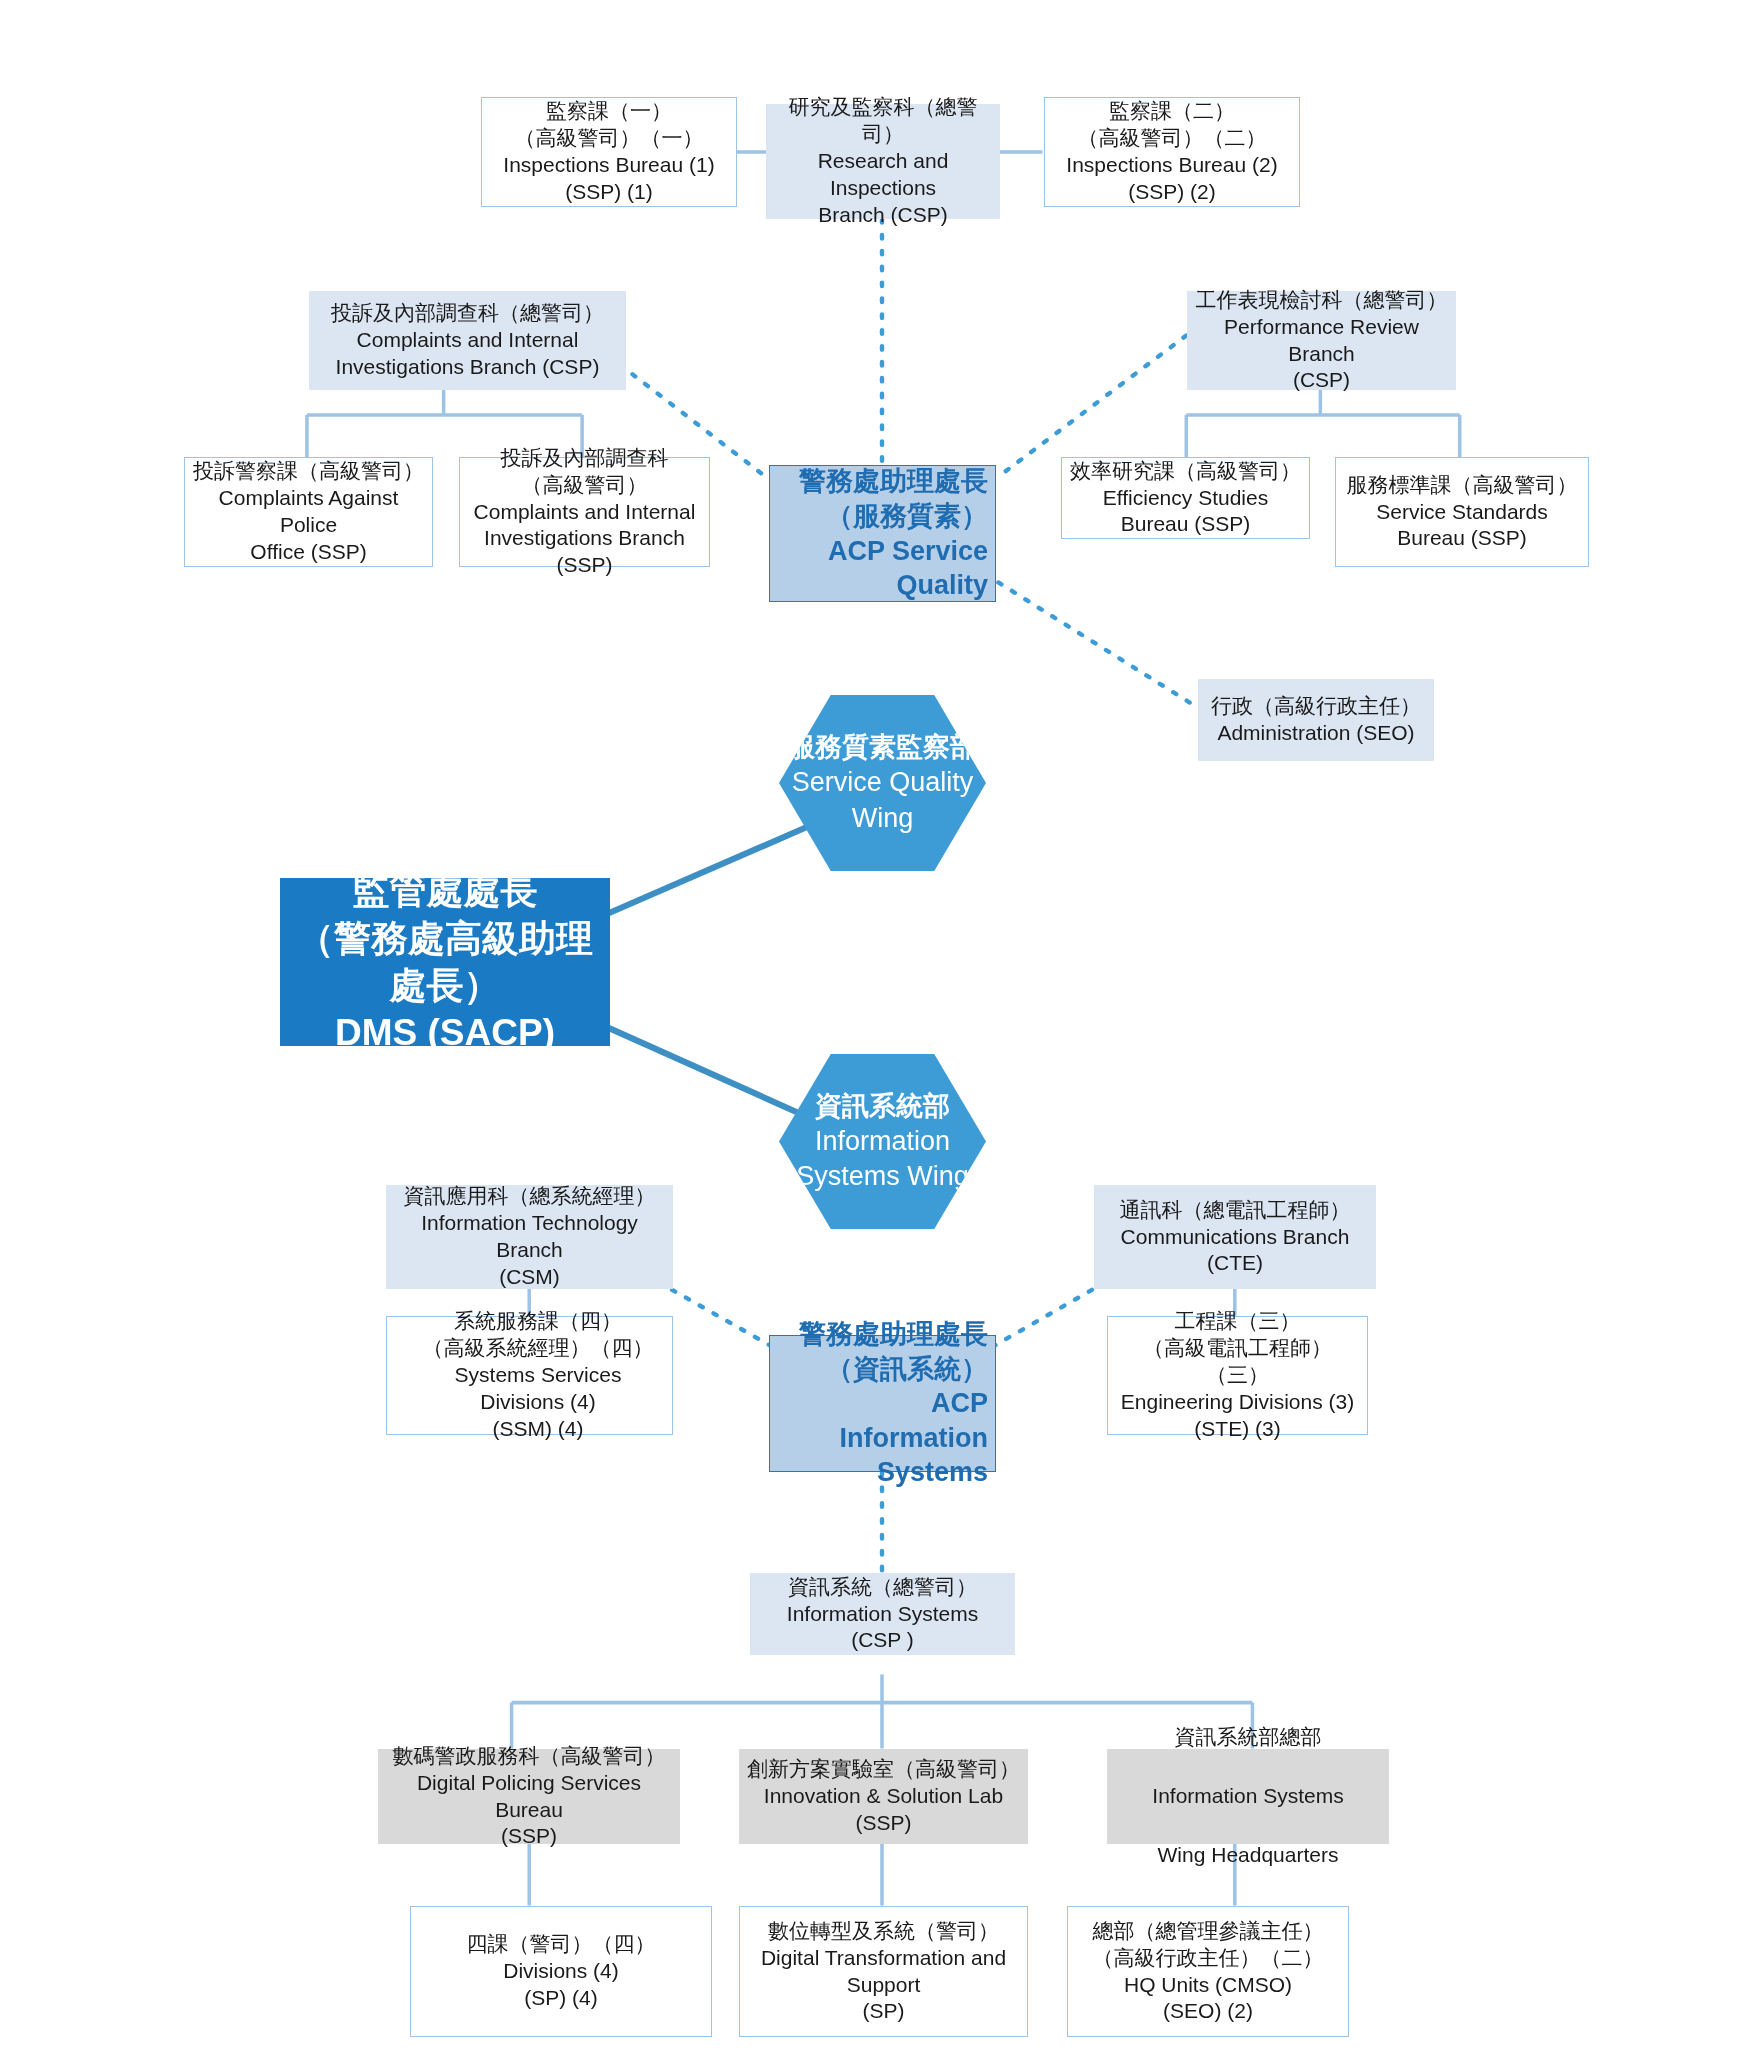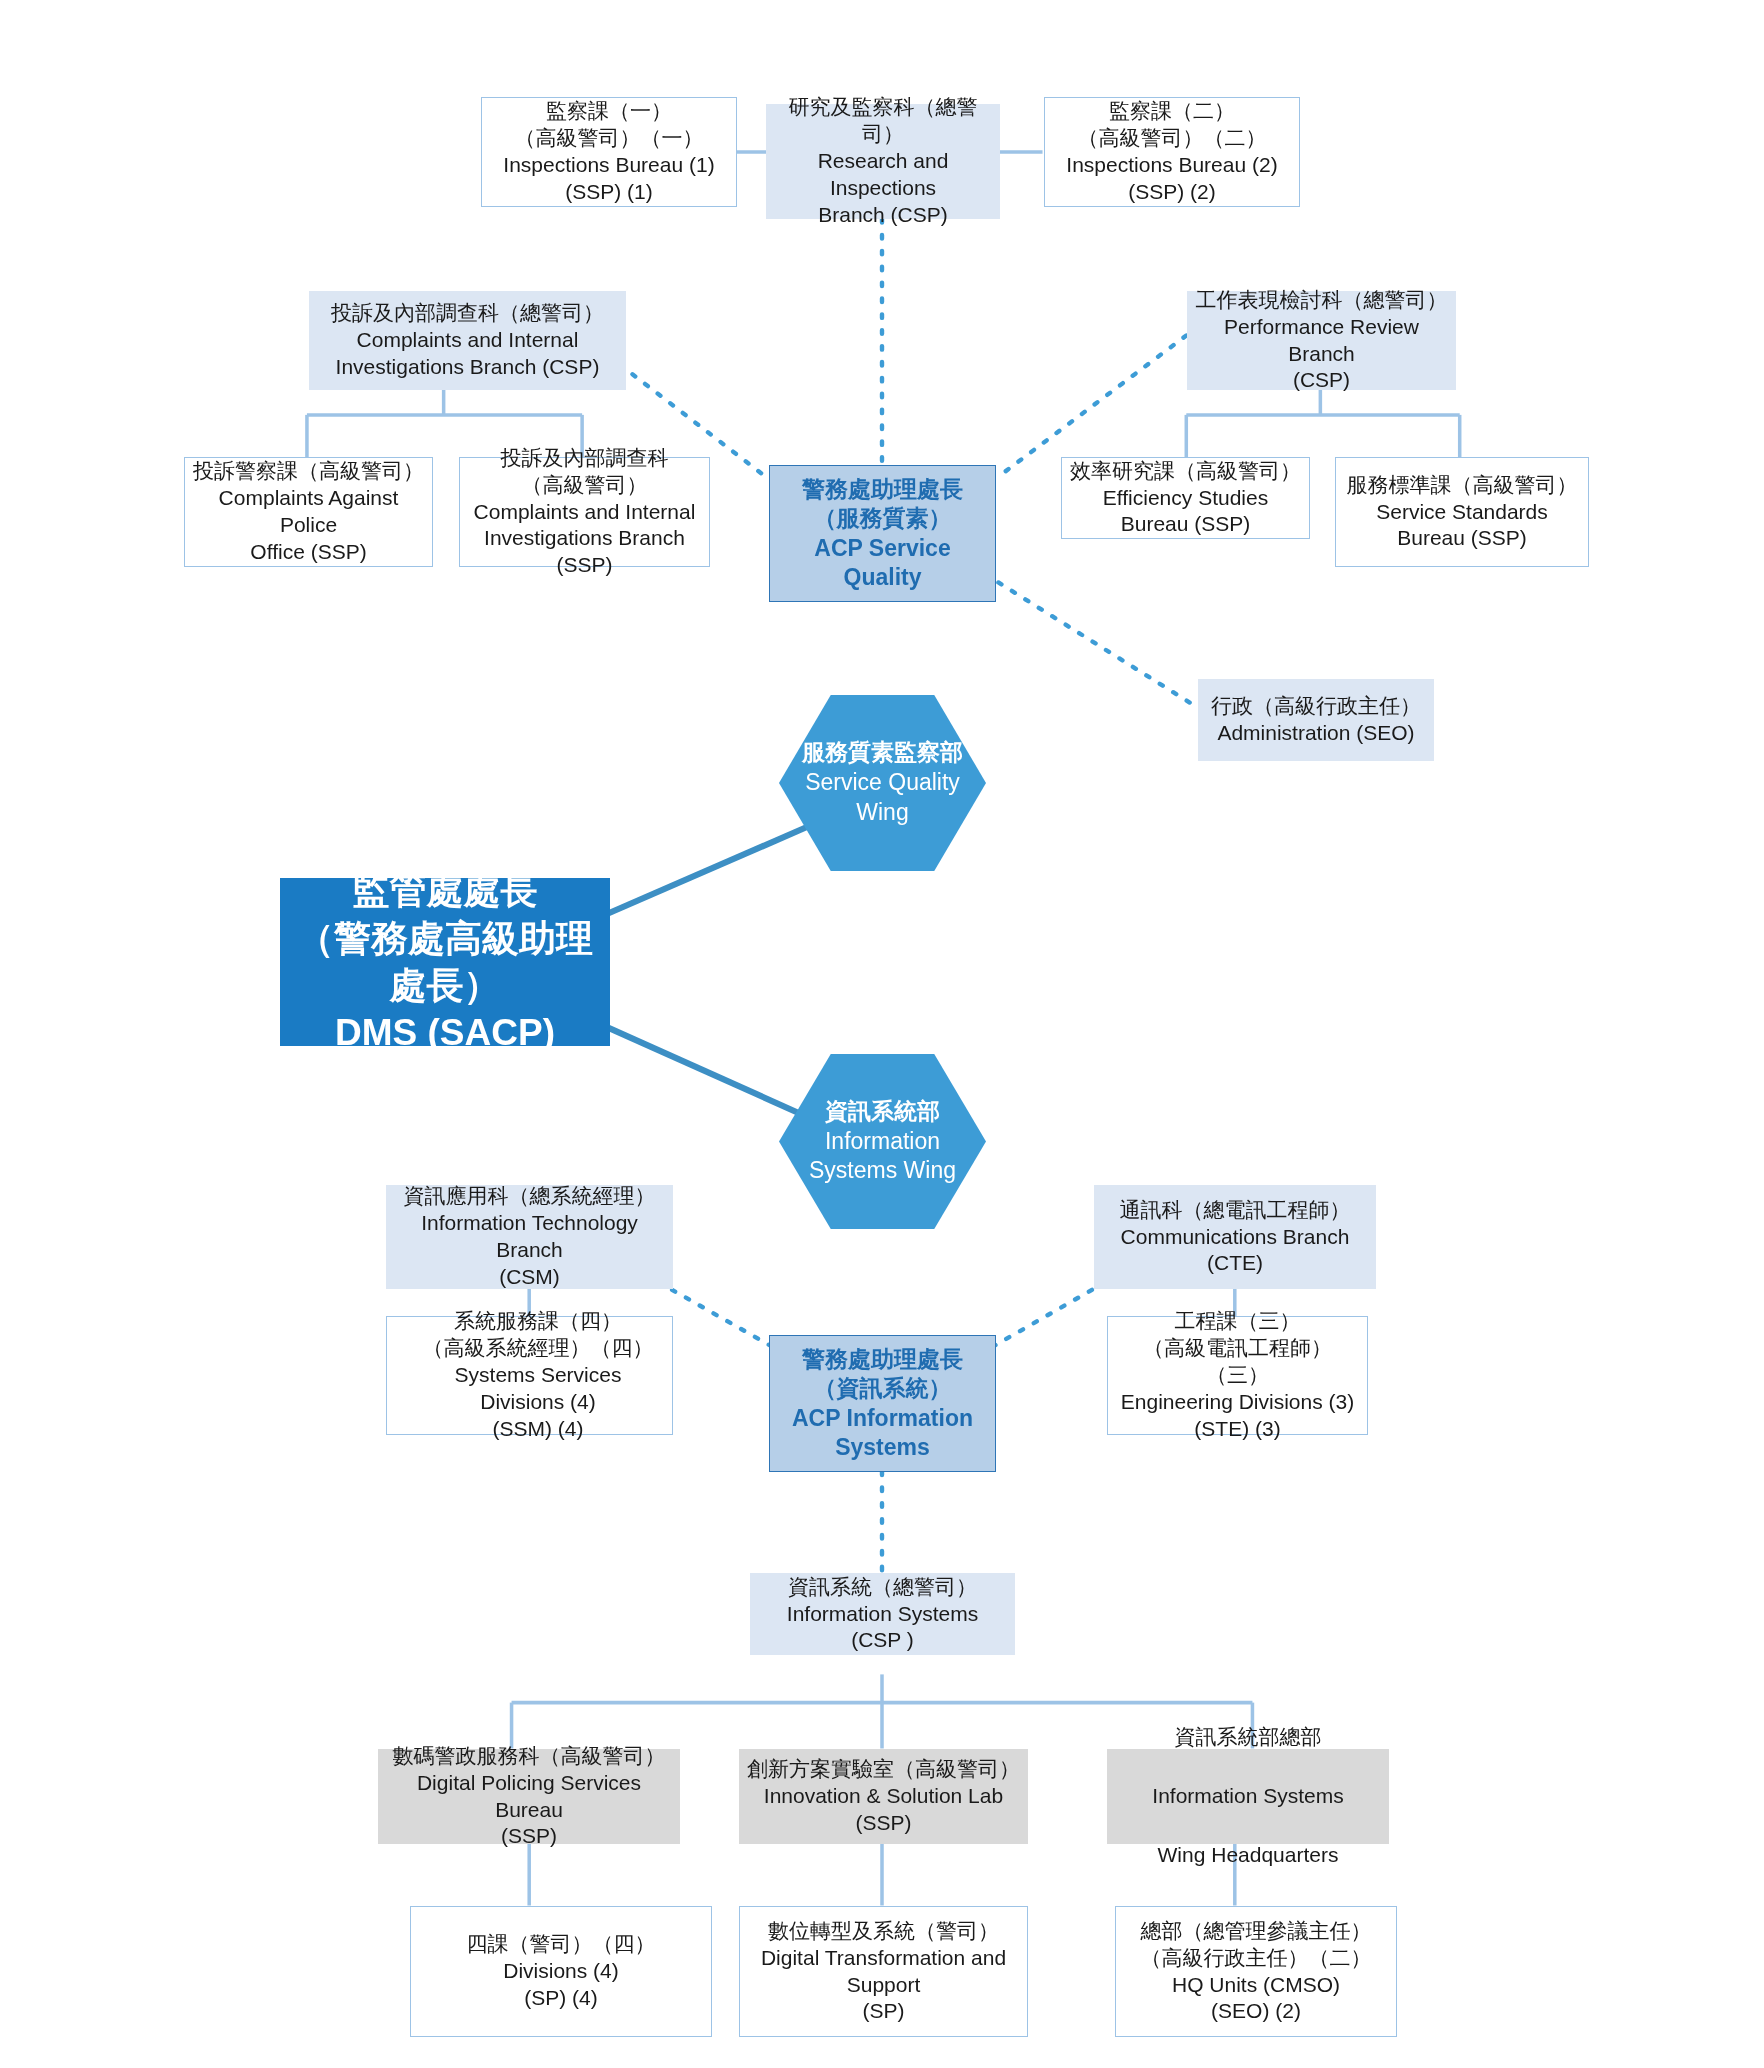--- a/index.html
+++ b/index.html
@@ -80,21 +80,21 @@
     text-align: center;
     color: #ffffff;
     background: #3d9cd6;
     -webkit-clip-path: polygon(25% 0%, 75% 0%, 100% 50%, 75% 100%, 25% 100%, 0% 50%);
     clip-path: polygon(25% 0%, 75% 0%, 100% 50%, 75% 100%, 25% 100%, 0% 50%);
     line-height: 1.3;
     z-index: 6;
   }
   .hex .zh { font-weight: bold; }
   .fs-24 { font-size: 21px; }
-  .fs-26 { font-size: 23px; }
+  .fs-26 { font-size: 27px; text-align: right; }
   .fs-32 { font-size: 37px; }
   .pad { padding: 5.3px 7px; }
 </style>
 </head>
 <body>
 
 <div id="chart">
 
   <svg class="connectors" viewBox="0 0 2000 2345">
 
@@ -295,21 +295,21 @@
     <span class="ln">Divisions (4)</span>
     <span class="ln">(SP) (4)</span>
   </div>
 
   <div class="node box-white pad fs-24" style="left:739px; top:1906px; width:289px; height:131px;">
     <span class="ln">數位轉型及系統（警司）</span>
     <span class="ln">Digital Transformation and Support</span>
     <span class="ln">(SP)</span>
   </div>
 
-  <div class="node box-white pad fs-24" style="left:1115px; top:1906px; width:282px; height:131px;">
+  <div class="node box-white pad fs-24" style="left:1067px; top:1906px; width:282px; height:131px;">
     <span class="ln">總部（總管理參議主任）</span>
     <span class="ln">（高級行政主任）（二）</span>
     <span class="ln">HQ Units (CMSO)</span>
     <span class="ln">(SEO) (2)</span>
   </div>
 
 </div>
 
 
 </body></html>

